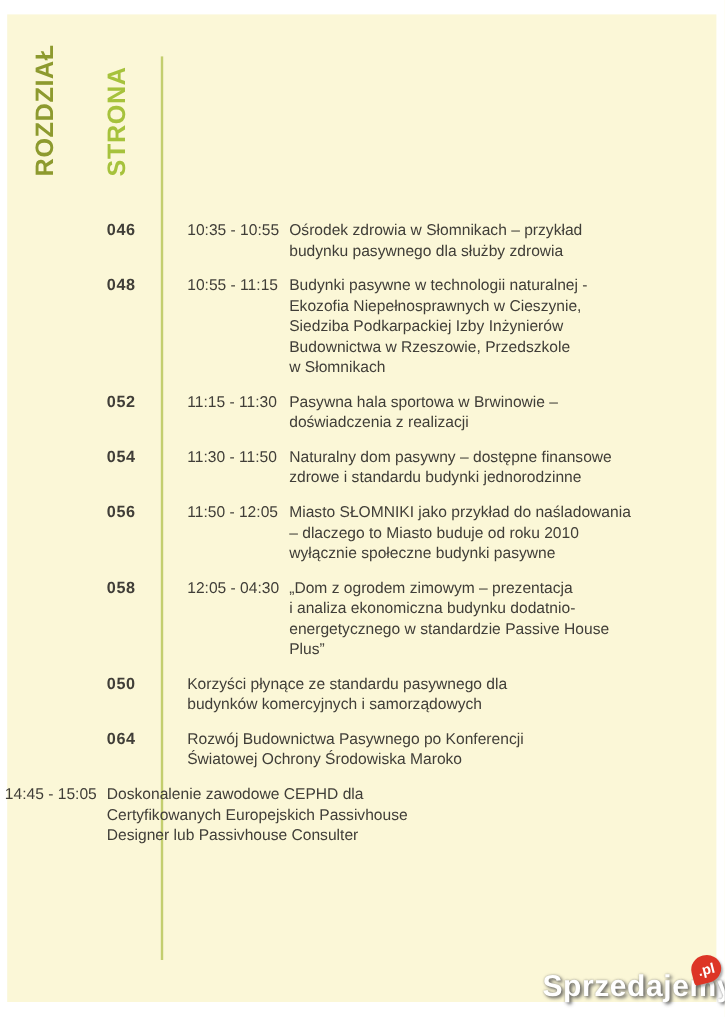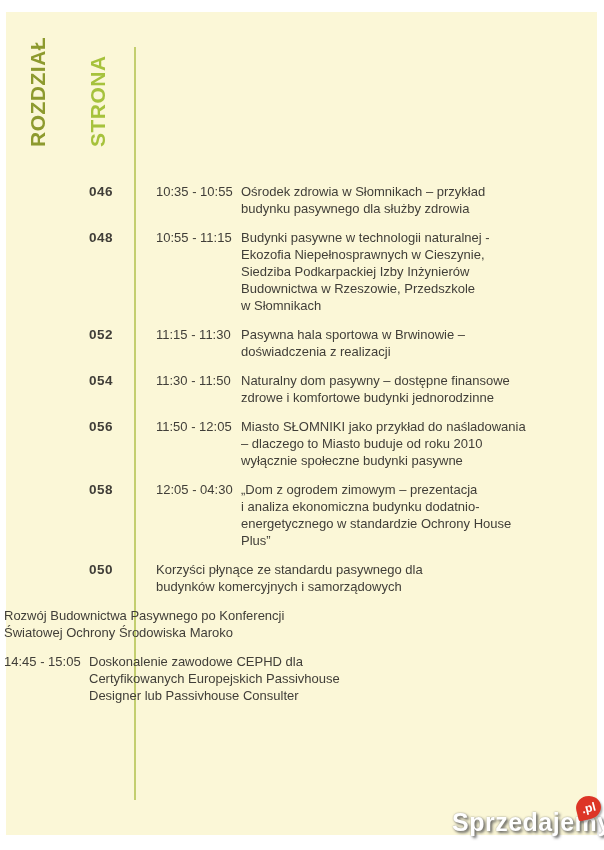--- a/index.html
+++ b/index.html
@@ -143,48 +143,49 @@
     <div class="num">052</div>
     <div class="time">11:15 - 11:30</div>
     <div class="desc">Pasywna hala sportowa w Brwinowie –
 doświadczenia z realizacji</div>
   </div>
 
   <div class="row">
     <div class="num">054</div>
     <div class="time">11:30 - 11:50</div>
     <div class="desc">Naturalny dom pasywny – dostępne finansowe
-zdrowe i komfortowe budynki jednorodzinne</div>
+zdrowe i standardu budynki jednorodzinne</div>
   </div>
 
   <div class="row">
     <div class="num">056</div>
     <div class="time">11:50 - 12:05</div>
     <div class="desc">Miasto SŁOMNIKI jako przykład do naśladowania
 – dlaczego to Miasto buduje od roku 2010
 wyłącznie społeczne budynki pasywne</div>
   </div>
 
   <div class="row">
     <div class="num">058</div>
     <div class="time">12:05 - 04:30</div>
     <div class="desc">„Dom z ogrodem zimowym – prezentacja
 i analiza ekonomiczna budynku dodatnio-
-energetycznego w standardzie Ochrony House
+energetycznego w standardzie Passive House
 Plus”</div>
   </div>
 
   <div class="row">
     <div class="num">050</div>
     <div class="desc">Korzyści płynące ze standardu pasywnego dla
 budynków komercyjnych i samorządowych</div>
   </div>
 
 
   <div class="row">
+    <div class="num">064</div>
     <div class="desc">Rozwój Budownictwa Pasywnego po Konferencji
 Światowej Ochrony Środowiska Maroko</div>
   </div>
 
   <div class="row">
     <div class="time">14:45 - 15:05</div>
     <div class="desc">Doskonalenie zawodowe CEPHD dla
 Certyfikowanych Europejskich Passivhouse
 Designer lub Passivhouse Consulter</div>
   </div>

